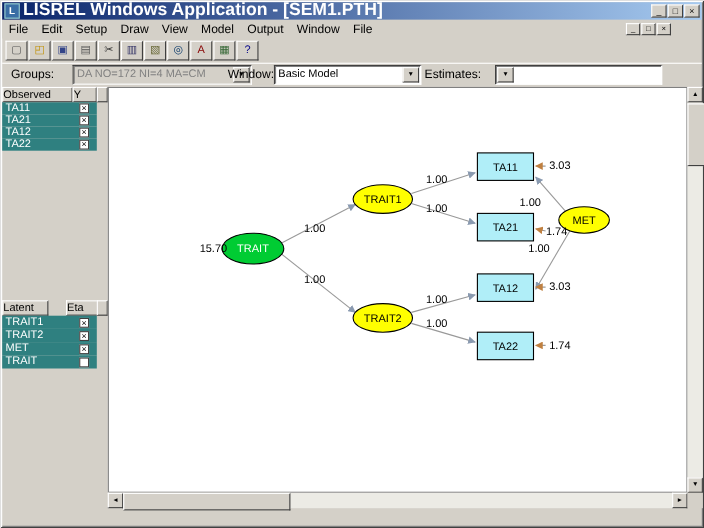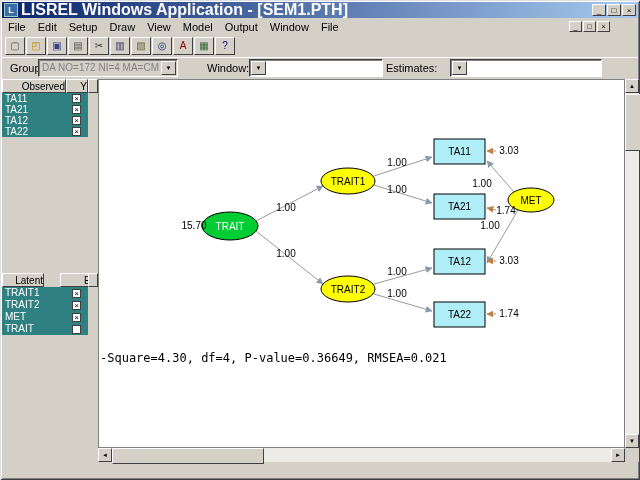--- a/index.html
+++ b/index.html
@@ -31,21 +31,21 @@
   .tool-btn{width:20px;height:18px;margin-right:1px;font-size:10px;line-height:16px;}
   .combo-row{position:absolute;left:2px;top:58px;width:636px;height:21px;}
   .combo-label{position:absolute;font-size:11px;top:4px;color:#000;}
   .combo{position:absolute;top:1px;height:18px;background:#fff;border:1px solid;border-color:#404040 #fff #fff #404040;box-shadow:inset 1px 1px 0 #808080;box-sizing:border-box;display:flex;}
   .combo.disabled{background:#d4d0c8;}
   .combo-value{flex:1;font-size:10px;line-height:16px;padding-left:3px;white-space:nowrap;overflow:hidden;color:#000;}
   .combo.disabled .combo-value{color:#808080;}
   .combo-arrow{width:15px;height:14px;margin:1px;font-size:6px;line-height:13px;flex:0 0 auto;}
   
   .hdr-cell{position:absolute;height:14px;background:#d4d0c8;border:1px solid;border-color:#fff #404040 #404040 #fff;
-    font-size:10px;line-height:13px;text-align:right;box-sizing:border-box;color:#000;}
+    font-size:10px;line-height:13px;text-align:left;box-sizing:border-box;color:#000;}
   .var-row{position:absolute;width:86px;background:#2f8080;color:#fff;font-size:10px;}
   .var-name{position:absolute;left:3px;top:0;}
   .var-check{position:absolute;left:70px;top:1px;width:9px;height:9px;background:#fff;
     border:1px solid #404040;font-size:8px;line-height:8px;text-align:center;color:#000;box-sizing:border-box;}
   
   .drawing-area{position:absolute;left:98px;top:79px;width:527px;height:369px;background:#fff;
     border:1px solid #808080;box-sizing:border-box;overflow:hidden;}
   .fit-text{position:absolute;left:1px;top:271px;font-family:"DejaVu Sans Mono",monospace;font-size:12px;color:#000;white-space:nowrap;}
   
   .vscroll{position:absolute;left:625px;top:79px;width:14px;height:369px;background:#ecebe5;}
@@ -101,26 +101,27 @@
       <button class="btn3d tool-btn" style="color: rgb(51, 51, 102);">▥</button>
       <button class="btn3d tool-btn" style="color: rgb(102, 102, 51);">▧</button>
       <button class="btn3d tool-btn" style="color: rgb(0, 51, 102);">◎</button>
       <button class="btn3d tool-btn" style="color: rgb(136, 0, 0);">A</button>
       <button class="btn3d tool-btn" style="color: rgb(51, 102, 51);">▦</button>
       <button class="btn3d tool-btn" style="color: rgb(0, 0, 136);">?</button>
     </div>
 
   <div class="combo-row">
     <span class="combo-label" style="left:8px">Groups:</span>
-    <span class="combo disabled" style="left:36px;width:140px">
+    <span class="combo disabled" style="left:64px;width:163px">
       <span class="combo-value">DA NO=172 NI=4 MA=CM</span>
       <button class="btn3d combo-arrow">▼</button>
     </span>
     <span class="combo-label" style="left:205px">Window:</span>
     <span class="combo" style="left:247px;width:134px">
+      <span class="combo-value">Basic Model</span>
       <button class="btn3d combo-arrow">▼</button>
     </span>
     <span class="combo-label" style="left:384px">Estimates:</span>
     <span class="combo" style="left:448px;width:152px">
       <button class="btn3d combo-arrow">▼</button>
     </span>
   </div>
 
   <div>
     <span class="hdr-cell" style="left:2px;top:79px;width:64px">Observed</span>
@@ -212,21 +213,20 @@
         <text x="298" y="195" text-anchor="middle" font-size="10" fill="#000">1.00</text>
         <text x="298" y="217" text-anchor="middle" font-size="10" fill="#000">1.00</text>
         <text x="383" y="107" text-anchor="middle" font-size="10" fill="#000">1.00</text>
         <text x="391" y="149" text-anchor="middle" font-size="10" fill="#000">1.00</text>
         <text x="410" y="74" text-anchor="middle" font-size="10" fill="#000">3.03</text>
         <text x="407" y="134" text-anchor="middle" font-size="10" fill="#000">1.74</text>
         <text x="410" y="184" text-anchor="middle" font-size="10" fill="#000">3.03</text>
         <text x="410" y="237" text-anchor="middle" font-size="10" fill="#000">1.74</text>
         <text x="95" y="149" text-anchor="middle" font-size="10" fill="#000">15.70</text>
       </svg>
-    <div class="fit-text">-Square=4.30, df=4, P-value=0.36649, RMSEA=0.021</div>
   </div>
 
   <div class="vscroll">
     <button class="btn3d scroll-btn" style="left:0;top:0">▲</button>
     <div class="btn3d v-thumb"></div>
     <button class="btn3d scroll-btn" style="left:0;bottom:0">▼</button>
   </div>
 
   <div class="hscroll">
     <button class="btn3d scroll-btn" style="left:0;top:0">◄</button>

